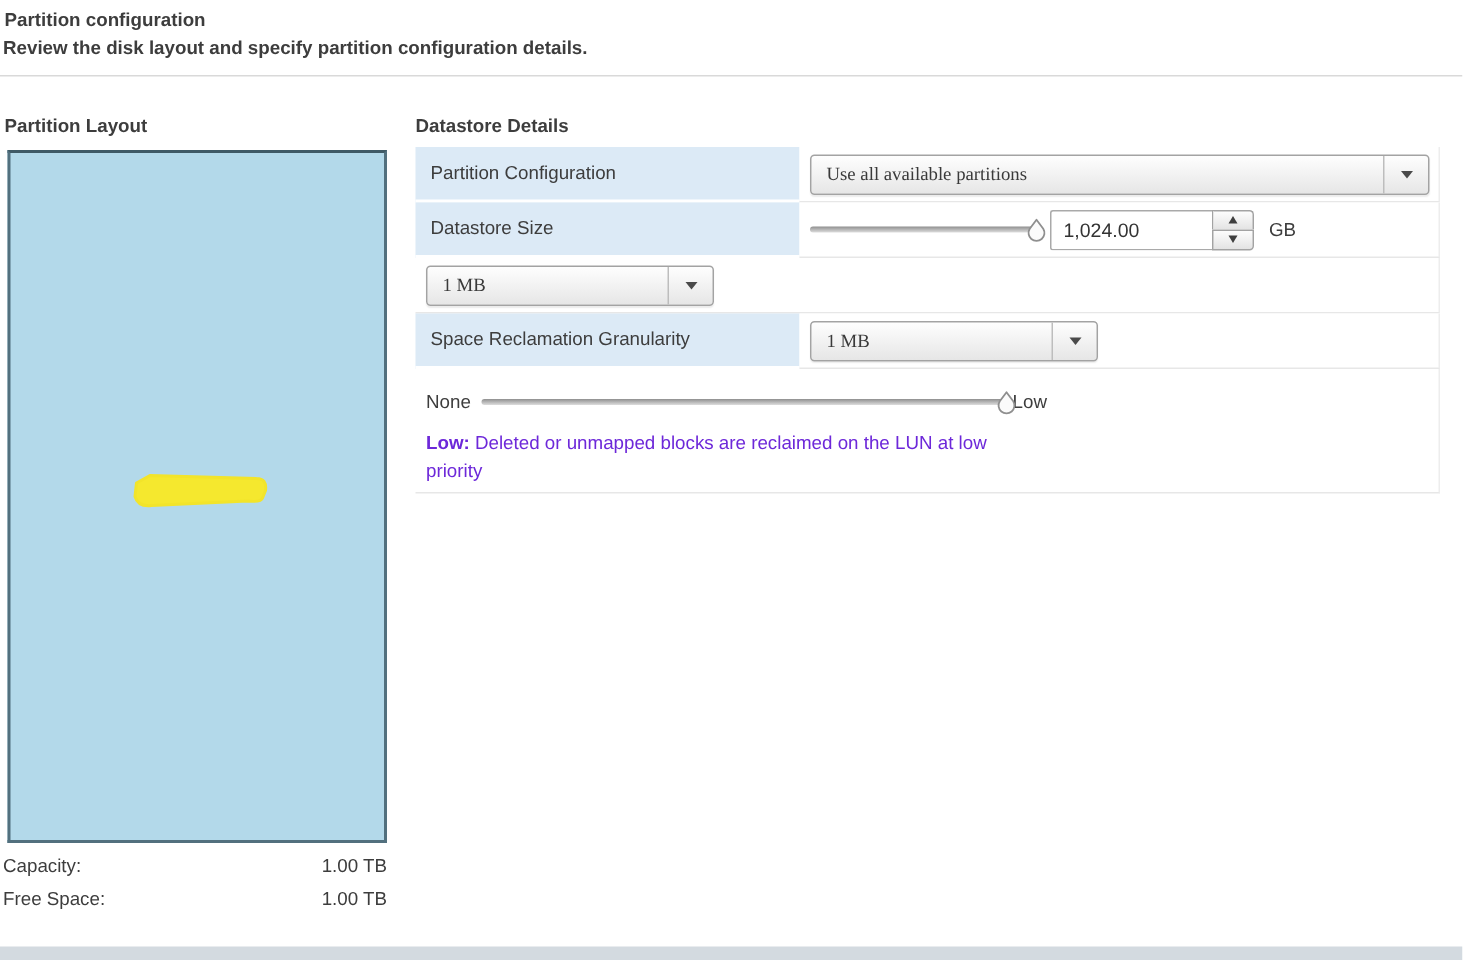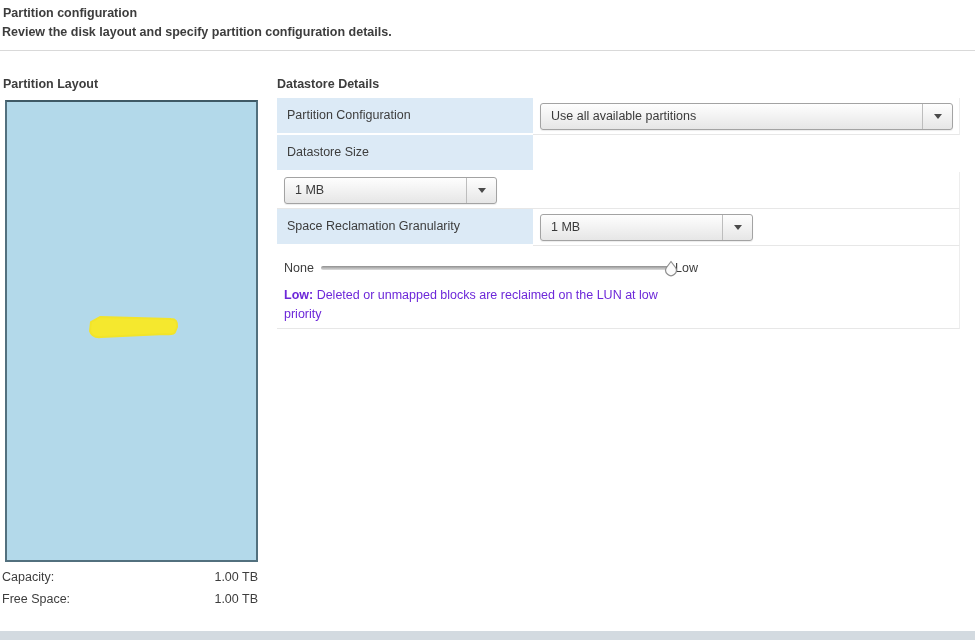--- a/index.html
+++ b/index.html
@@ -30,28 +30,28 @@
               padding:10px 6px 0 10px; font-size:12.5px; }
   .dd-field { flex:1; background:#ffffff; border-bottom:1px solid #e7e7e7;
               border-right:1px solid #ededed; padding-left:7px;
               display:flex; align-items:center; font-size:12.5px; }
   .dd-field.col { flex-direction:column; align-items:stretch; justify-content:center; padding-top:9px; }
 
   
   .dropdown { height:27px; border:1px solid #a3a3a3; border-radius:3px;
               background:linear-gradient(#fefefe,#e6e6e6);
               box-shadow:0 1px 1px rgba(0,0,0,0.08);
-              display:flex; align-items:center; cursor:default; }
+              display:flex; align-items:center; cursor:default;font-family:Liberation Serif, serif; }
   .dropdown .dd-value { flex:1; padding-left:10px; font-size:12.5px; color:#3a3a3a;
                         white-space:nowrap; overflow:hidden; }
   .dropdown .dd-arrow-btn { width:30px; height:100%; border-left:1px solid #bdbdbd;
                             display:flex; align-items:center; justify-content:center; }
   .caret-down { width:0; height:0; border-left:4px solid transparent;
                 border-right:4px solid transparent; border-top:5px solid #4a4a4a; }
-  .w-full { width:413px; } .w-sm { width:213px; }
+  .w-full { width:413px; } .w-sm { width:192px; }
 
   
   .slider-wrap { position:relative; height:17px; display:flex; align-items:center; }
   .slider-track { height:4px; width:100%; border-radius:2px;
                   background:linear-gradient(#8f8f8f,#dddddd); }
   .slider-thumb { position:absolute; top:0; }
 
   
   .spin-group { display:flex; margin-left:10px; height:27px; }
   .num-input { width:108px; height:27px; border:1px solid #a9a9a9; border-right:none;
@@ -119,20 +119,42 @@
           <span class="dd-value">Use all available partitions</span>
           <span class="dd-arrow-btn">
             <span class="caret-down"></span>
           </span>
         </div>
       </div>
     </div>
 
     <div class="dd-row h37">
       <div class="dd-label">Datastore Size</div>
+      <div class="dd-field">
+        <div class="slider-wrap" style="width:150px;">
+          <div class="slider-track"></div>
+          <span class="slider-thumb" style="right:-9px;">
+            <svg width="16" height="17" viewBox="0 0 16 17">
+              <path d="M8 1.5 L12.5 7.5 A5.3 5.3 0 1 1 3.5 7.5 Z" fill="#fbfbfb" stroke="#8f8f8f" stroke-width="1.2" stroke-linejoin="round"></path>
+            </svg>
+          </span>
+        </div>
+        <div class="spin-group">
+          <input class="num-input" value="1,024.00" style="">
+          <span class="spin-btns">
+            <button class="spin-btn up">
+              <span class="tri-up"></span>
+            </button>
+            <button class="spin-btn dn">
+              <span class="tri-dn"></span>
+            </button>
+          </span>
+        </div>
+        <span class="unit">GB</span>
+      </div>
     </div>
 
     <div class="dd-row h37">
       <div class="dd-field">
         <div class="dropdown w-sm">
           <span class="dd-value">1 MB</span>
           <span class="dd-arrow-btn">
             <span class="caret-down"></span>
           </span>
         </div>

